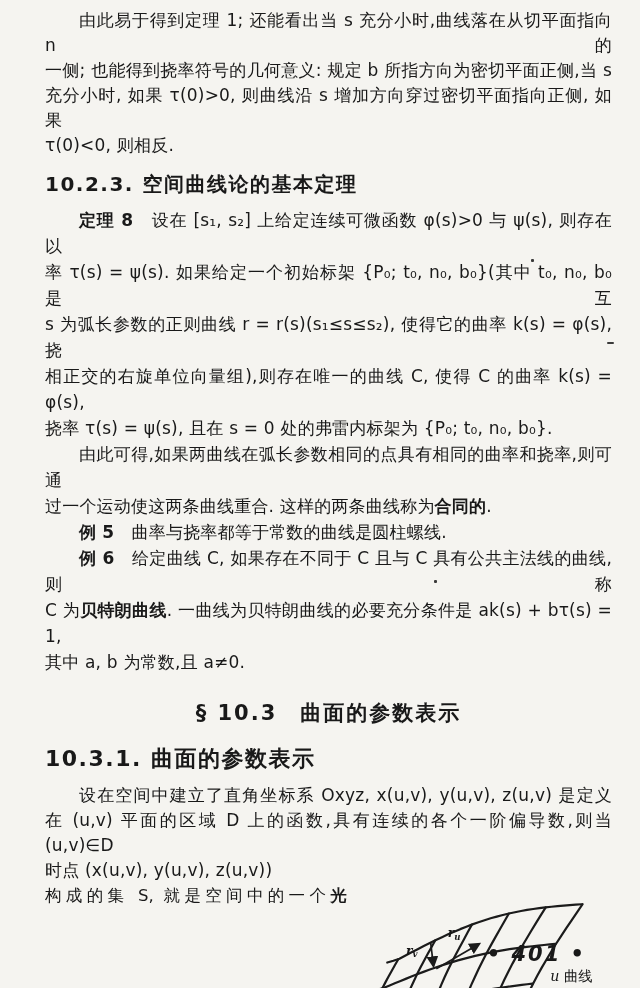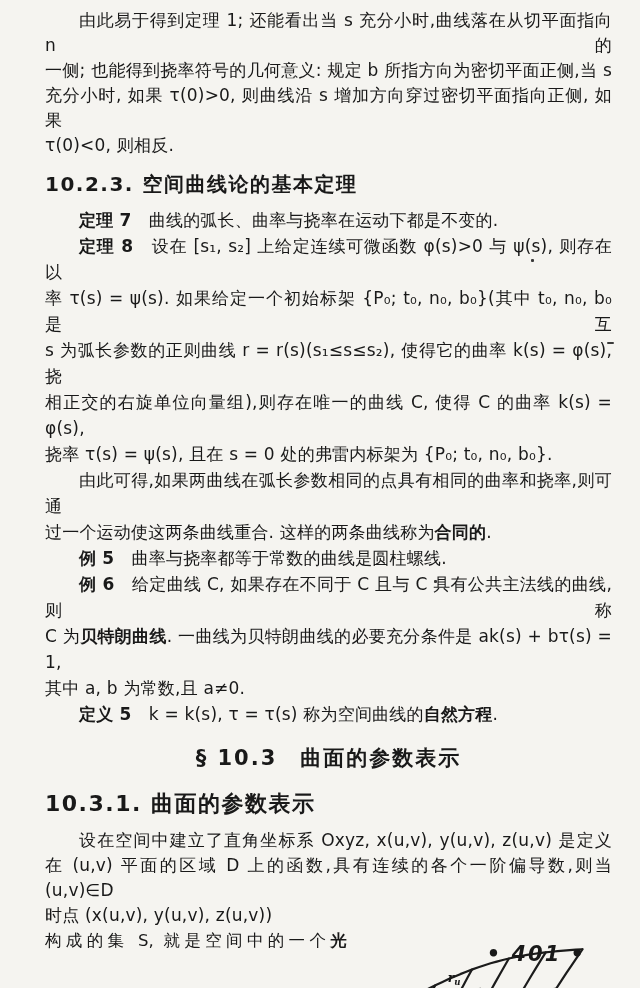--- a/index.html
+++ b/index.html
@@ -12,21 +12,21 @@
     overflow:hidden;
   }
   .content{padding:8px 28px 0 45px;}
   .txt{letter-spacing:.2px;}
   .line{font-size:17px;line-height:25px;white-space:normal;}
   .sec-b .line{line-height:26px;}
   .ind{text-indent:2em;}
   .fill{text-align:justify;text-align-last:justify;text-justify:inter-character;}
   .sb{font-weight:bold;}
   .h1{font-size:20px;font-weight:bold;margin:13px 0 9px;letter-spacing:1.5px;}
-  .h2{font-size:21px;font-weight:bold;text-align:center;margin:17px 0 6px;letter-spacing:2px;}
+  .h2{font-size:21px;font-weight:bold;text-align:center;margin:24px 0 6px;letter-spacing:2px;}
   .h3{font-size:22px;font-weight:600;margin:17px 0 9px;letter-spacing:1.5px;}
   .twocol{display:flex;margin-right:-20px;}
   .leftcol{width:302px;flex:none;}
   .leftcol .line{font-size:16.5px;line-height:25px;}
   .figcol{flex:1;padding-top:5px;}
   .figcol svg{display:block;}
   #meshlines{stroke:#1b1b1b;stroke-width:2.3;fill:none;stroke-linecap:round;stroke-linejoin:round;}
   .arr{stroke:#1b1b1b;stroke-width:1.8;}
   .figtxt{font-size:15px;fill:#161616;font-family:"DejaVu Sans","Liberation Sans",sans-serif;}
   .mvar{font-family:"DejaVu Serif","Liberation Serif",serif;font-style:italic;}
@@ -44,33 +44,31 @@
     <div class="txt sec-a">
         <div class="line ind fill"><span>由此易于得到定理 1; 还能看出当 s 充分小时,曲线落在从切平面指向 n 的</span></div>
         <div class="line fill"><span>一侧; 也能得到挠率符号的几何意义: 规定 b 所指方向为密切平面正侧,当 s</span></div>
         <div class="line fill"><span>充分小时, 如果 τ(0)&gt;0, 则曲线沿 s 增加方向穿过密切平面指向正侧, 如果</span></div>
         <div class="line"><span>τ(0)&lt;0, 则相反.</span></div>
       </div>
 
     <div class="h1">10.2.3. 空间曲线论的基本定理</div>
 
     <div class="txt sec-b">
-        <div class="line ind"><span class="sb">定理 7</span><span>　曲线的弧长、曲率与挠率在运动下都是不变的.</span></div>
         <div class="line ind fill"><span class="sb">定理 8</span><span>　设在 [s₁, s₂] 上给定连续可微函数 φ(s)&gt;0 与 ψ(s), 则存在以</span></div>
         <div class="line fill"><span>率 τ(s) = ψ(s). 如果给定一个初始标架 {P₀; t₀, n₀, b₀}(其中 t₀, n₀, b₀ 是互</span></div>
         <div class="line fill"><span>s 为弧长参数的正则曲线 r = r(s)(s₁≤s≤s₂), 使得它的曲率 k(s) = φ(s),挠</span></div>
         <div class="line fill"><span>相正交的右旋单位向量组),则存在唯一的曲线 C, 使得 C 的曲率 k(s) = φ(s),</span></div>
         <div class="line"><span>挠率 τ(s) = ψ(s), 且在 s = 0 处的弗雷内标架为 {P₀; t₀, n₀, b₀}.</span></div>
         <div class="line ind fill"><span>由此可得,如果两曲线在弧长参数相同的点具有相同的曲率和挠率,则可通</span></div>
         <div class="line"><span>过一个运动使这两条曲线重合. 这样的两条曲线称为</span><span class="sb">合同的</span><span>.</span></div>
         <div class="line ind"><span class="sb">例 5</span><span>　曲率与挠率都等于常数的曲线是圆柱螺线.</span></div>
         <div class="line ind fill"><span class="sb">例 6</span><span>　给定曲线 C, 如果存在不同于 C 且与 C 具有公共主法线的曲线,则称</span></div>
         <div class="line fill"><span>C 为</span><span class="sb">贝特朗曲线</span><span>. 一曲线为贝特朗曲线的必要充分条件是 ak(s) + bτ(s) = 1,</span></div>
         <div class="line"><span>其中 a, b 为常数,且 a≠0.</span></div>
-        <div class="line ind"><span class="sb">定义 5</span><span>　k = k(s), τ = τ(s) 称为空间曲线的</span><span class="sb">自然方程</span><span>.</span></div>
       </div>
 
     <div class="h2">§ 10.3　曲面的参数表示</div>
 
     <div class="h3">10.3.1. 曲面的参数表示</div>
 
     <div class="txt sec-c">
         <div class="line ind fill"><span>设在空间中建立了直角坐标系 Oxyz, x(u,v), y(u,v), z(u,v) 是定义</span></div>
         <div class="line fill"><span>在 (u,v) 平面的区域 D 上的函数,具有连续的各个一阶偏导数,则当 (u,v)∈D</span></div>
         <div class="line"><span>时点 (x(u,v), y(u,v), z(u,v))</span></div>

